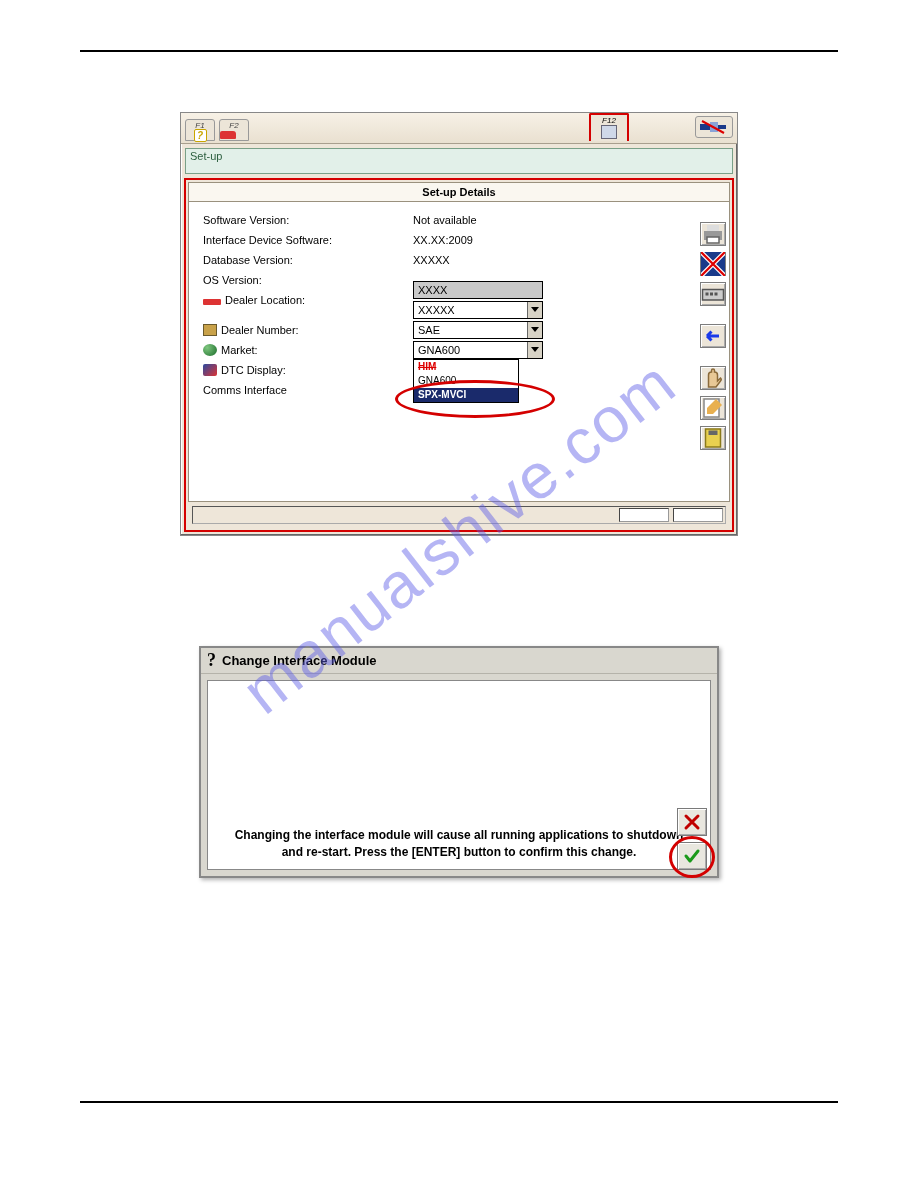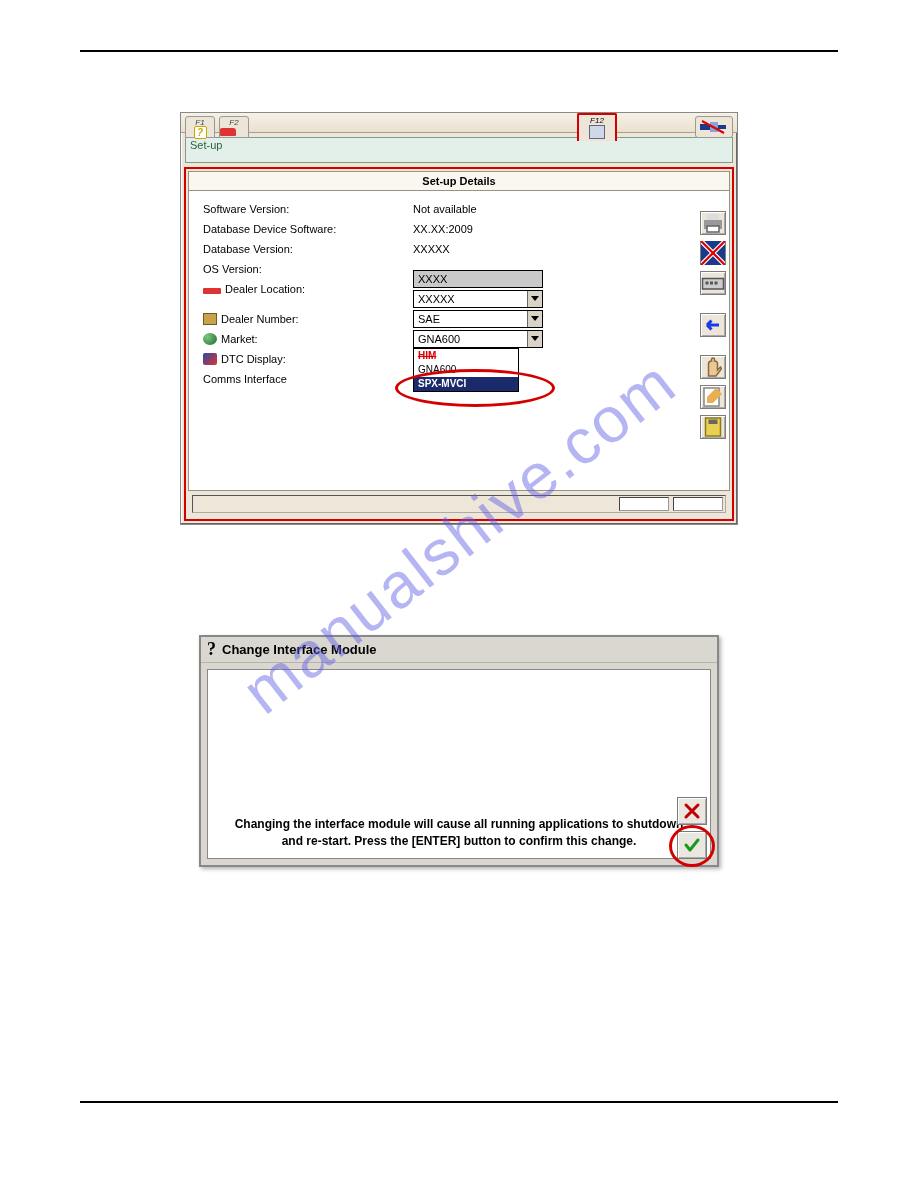--- a/index.html
+++ b/index.html
@@ -32,25 +32,25 @@
   
   .app-window {
     width: 558px;
     margin: 0 auto 110px auto;
     background: #eee6d9;
     border: 1px solid #888;
     box-shadow: inset -1px -1px 0 #666, inset 1px 1px 0 #fff;
     position: relative;
   }
   .app-toolbar {
-    height: 20px;
+    height: 31px;
     background: linear-gradient(#f7f1e6,#e9e0d0);
     border-bottom: 1px solid #a89f8e;
     display: flex;
-    align-items: flex-start;
+    align-items: center;
     position: relative;
   }
   .tab-btn {
     width: 30px;
     height: 22px;
     margin: 3px 0 0 4px;
     background: #ece5d8;
     border: 1px solid #999;
     border-radius: 3px 3px 0 0;
     position: relative;
@@ -65,21 +65,21 @@
     width: 13px; height: 13px; border: 1px solid #c9a500; border-radius: 2px;
     background: #fff; color: #c9a500; font-weight: bold; font-size: 10px;
     line-height: 11px; text-align:center; margin-top: -1px;
   }
   .car-icon {
     width: 16px; height: 8px; margin-top: 1px;
     background: #d33; border-radius: 2px 3px 1px 1px;
   }
   .tab-f12 {
     position: absolute;
-    right: 120px;
+    right: 108px;
     top: 0;
     width: 40px;
     height: 28px;
     background: #ece5d8;
     border: 2px solid #d40000;
     border-bottom: none;
     border-radius: 2px 2px 0 0;
     font-size: 8px;
     font-style: italic;
     text-align: center;
@@ -339,21 +339,21 @@
     </div>
 
     <div class="setup-bar">Set-up</div>
 
     <div class="red-frame">
       <div class="details-panel">
         <div class="details-header">Set-up Details</div>
         <div class="details-body">
           <div class="labels-col">
             <div class="row">Software Version:</div>
-            <div class="row">Database Device Software:</div>
+            <div class="row">Interface Device Software:</div>
             <div class="row">Database Version:</div>
             <div class="row">OS Version:</div>
             <div class="row">
                 <span class="mini-icon mi-honda"></span>
                 <span>Dealer Location:</span>
               </div>
             <div class="row-gap"></div>
             <div class="row">
                 <span class="mini-icon mi-dealer"></span>
                 <span>Dealer Number:</span>

